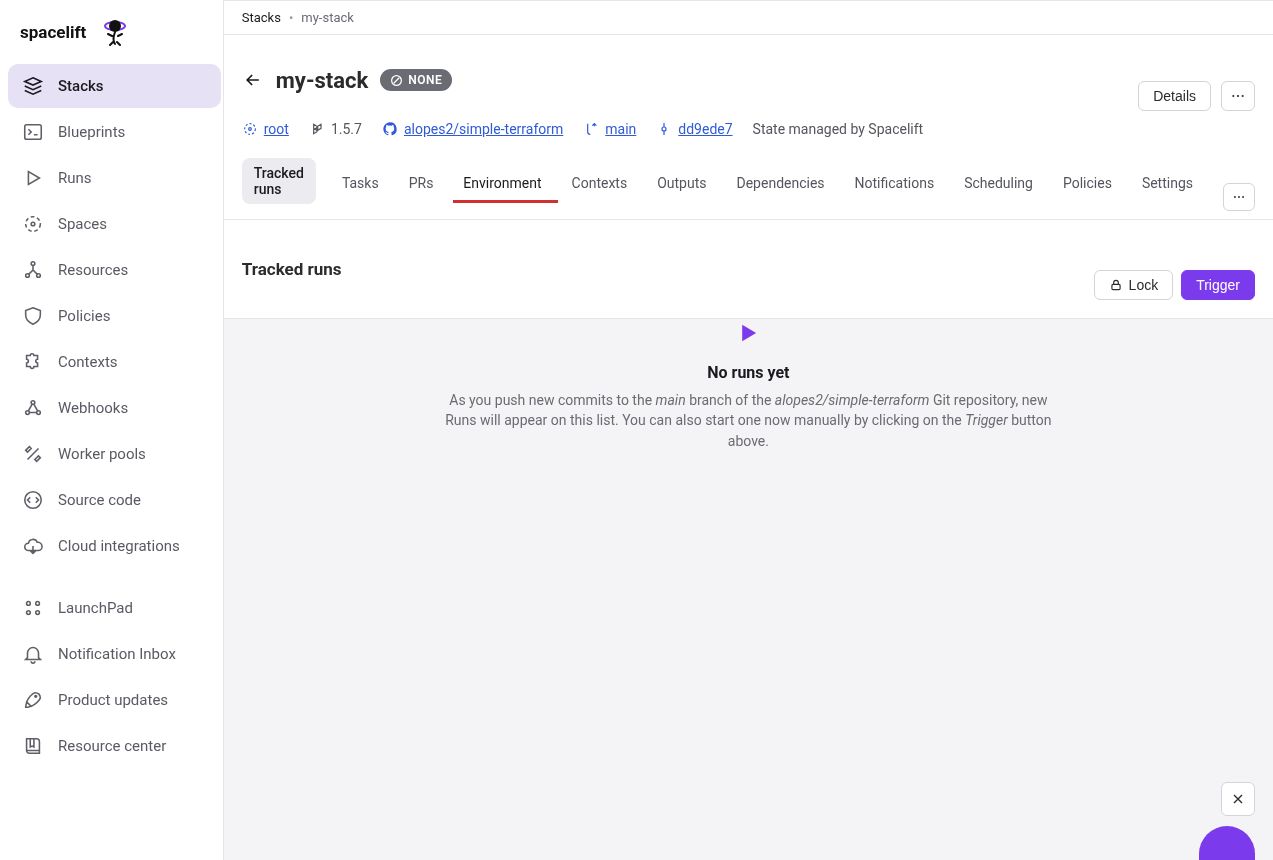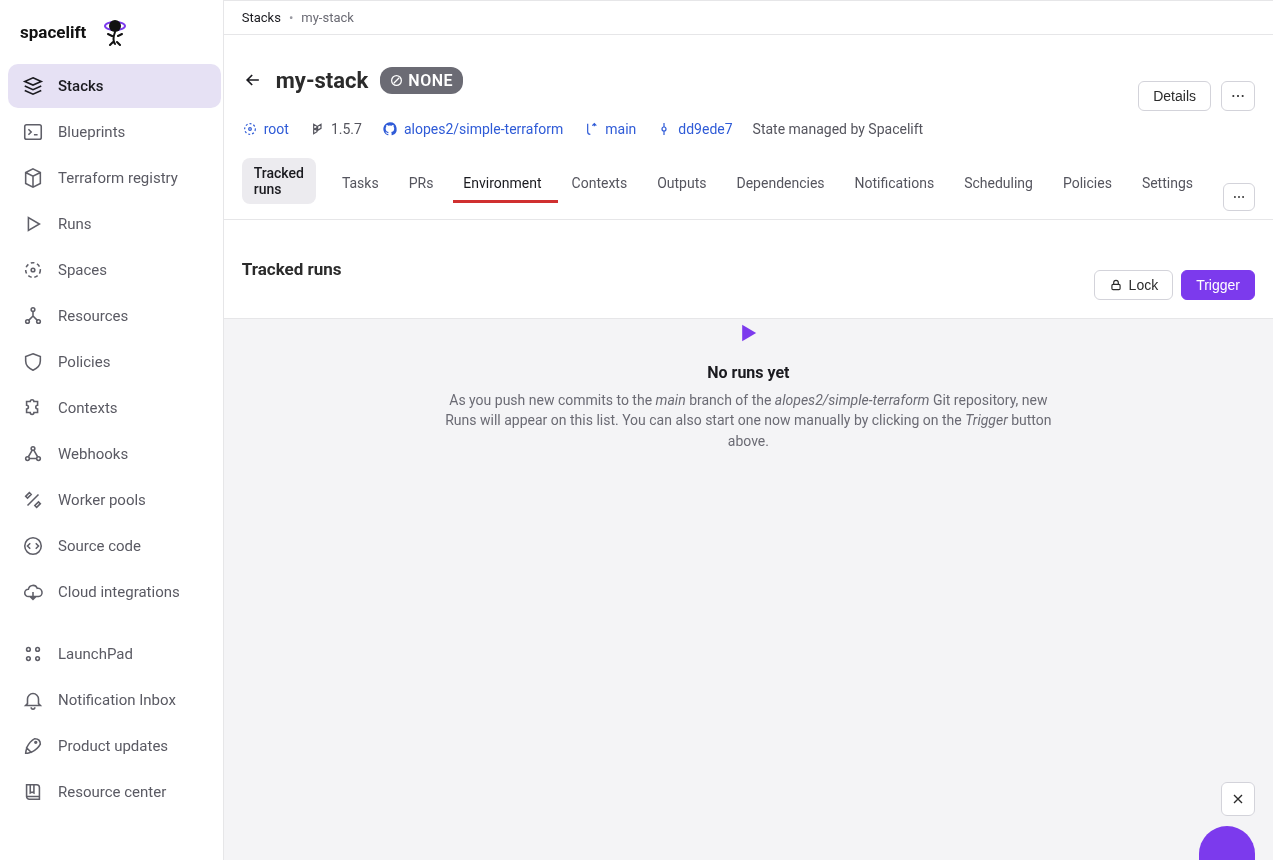--- a/index.html
+++ b/index.html
@@ -59,40 +59,40 @@
 
 .header {
   padding: 14px 18px 10px 18px;
 }
 .title-row { display:flex; align-items:center; gap:12px; }
 .back-icon { width:22px; height:22px; display:flex; align-items:center; justify-content:center; cursor:pointer; color:#1a1a1f;}
 .stack-title { font-size:22px; font-weight:700; }
 .badge-none {
   display:inline-flex; align-items:center; gap:5px;
   background:#6b6b74; color:#fff; font-weight:600;
-  font-size:16px; letter-spacing:.5px;
+  font-size:12px; letter-spacing:.5px;
   padding:4px 10px; border-radius:12px;
 }
 .header-actions { margin-left:auto; display:flex; gap:10px; }
 .btn {
   display:inline-flex; align-items:center; gap:6px;
   border:1px solid #d3d3da; background:#fff;
   padding:6px 14px; border-radius:6px;
   font-size:14px; color:#2b2b2b; cursor:pointer;margin-top:32px;
 }
 .btn .lock-i { width:14px; height:14px;}
 .btn-icon-only { padding:6px 8px; }
 .btn-primary { background:#7c3aed; color:#fff; border-color:#7c3aed; font-weight:500; }
 .meta-row {
   display:flex; align-items:center; gap:20px;
   padding-top:10px;
   font-size:14px;
   color:#6b6b74;
 }
-.meta-link { display:inline-flex; align-items:flex-start; gap:6px; color:#2f5bd7; cursor:pointer; }
+.meta-link { display:inline-flex; align-items:flex-start; gap:6px; color:#2f5bd7; cursor:pointer;text-decoration:underline; }
 .meta-text { display:inline-flex; align-items:center; gap:6px; color:#55555e; }
 .meta-text .i, .meta-link .i { width:16px; height:16px; display:flex; align-items:center; justify-content:center; }
 
 .tabs {
   display:flex; align-items:center; gap:22px;
   padding: 4px 18px 0 18px;
   border-bottom:1px solid #e6e6e8;
 }
 .tab {
   padding:8px 4px 12px 4px;
@@ -164,28 +164,20 @@
       <span>Stacks</span>
     </div>
     <div class="nav-item">
       <span class="icon-slot">
         <svg width="22" height="22" viewBox="0 0 24 24" fill="none" stroke="currentColor" stroke-width="1.7">
             <rect x="3" y="4" width="18" height="16" rx="2"></rect>
             <path d="M7 9l3 3-3 3M13 15h4"></path>
           </svg>
       </span>
       <span>Blueprints</span>
-    </div>
-    <div class="nav-item">
-      <span class="icon-slot">
-        <svg width="22" height="22" viewBox="0 0 24 24" fill="none" stroke="currentColor" stroke-width="1.7">
-            <path d="M12 2l8 4v12l-8 4-8-4V6l8-4zM4 6l8 4 8-4M12 10v12"></path>
-          </svg>
-      </span>
-      <span>Terraform registry</span>
     </div>
     <div class="nav-item">
       <span class="icon-slot">
         <svg width="22" height="22" viewBox="0 0 24 24" fill="none" stroke="currentColor" stroke-width="1.7">
             <path d="M7 5v14l12-7z"></path>
           </svg>
       </span>
       <span>Runs</span>
     </div>
     <div class="nav-item">

